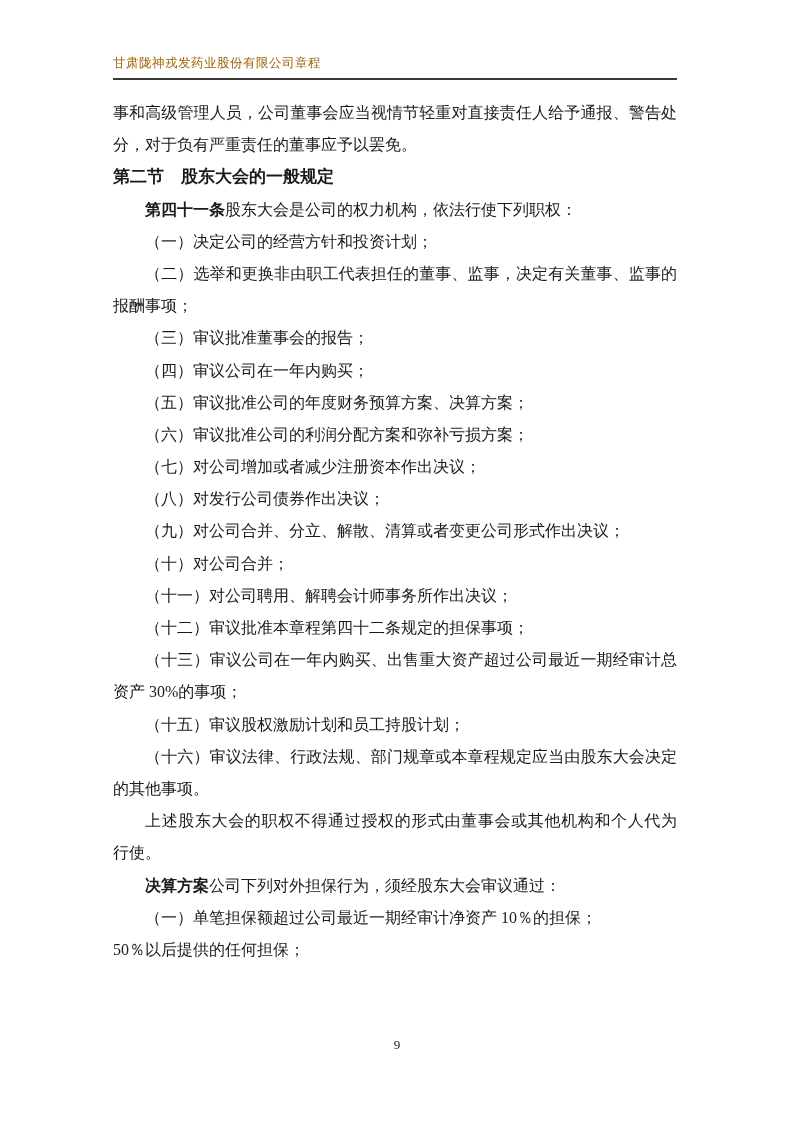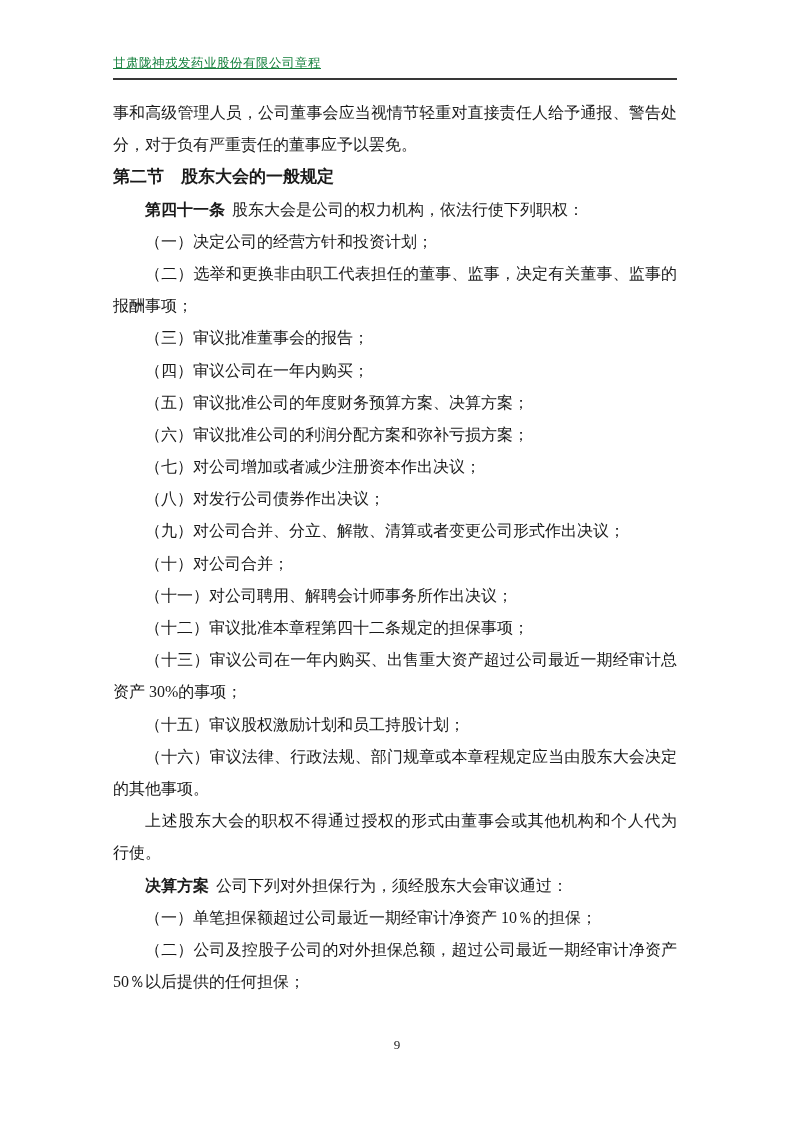--- a/index.html
+++ b/index.html
@@ -16,24 +16,23 @@
     font-family: "Liberation Serif", "DejaVu Serif", serif;
     color: #1a1a1a;
   }
   .header {
     position: absolute;
     left: 113px;
     top: 55px;
     width: 564px;
     font-size: 12.5px;
     letter-spacing: 0.5px;
-    color: #15803d;
+    color: #a16207;
     padding-bottom: 6px;
     border-bottom: 2px solid #383838;
-    text-decoration: underline;
   }
   .content {
     position: absolute;
     left: 113px;
     top: 97px;
     width: 564px;
   }
   .line {
     height: 32.2px;
     line-height: 32.2px;
@@ -44,21 +43,20 @@
   .line.indent {
     padding-left: 32px;
   }
   .line.fill {
     white-space: normal;
     text-align: justify;
     text-align-last: justify;
   }
   .line .bold {
     font-weight: bold;
-    margin-right: 7px;
   }
   .line.heading {
     font-weight: bold;
     font-size: 17px;
     white-space: normal;
   }
   .footer {
     position: absolute;
     left: 0;
     top: 1037px;
@@ -96,20 +94,19 @@
       <div class="line indent"><span>（十二）审议批准本章程第四十二条规定的担保事项；</span></div>
       <div class="line indent fill"><span>（十三）审议公司在一年内购买、出售重大资产超过公司最近一期经审计总</span></div>
       <div class="line"><span>资产 30%的事项；</span></div>
       <div class="line indent"><span>（十五）审议股权激励计划和员工持股计划；</span></div>
       <div class="line indent fill"><span>（十六）审议法律、行政法规、部门规章或本章程规定应当由股东大会决定</span></div>
       <div class="line"><span>的其他事项。</span></div>
       <div class="line indent fill"><span>上述股东大会的职权不得通过授权的形式由董事会或其他机构和个人代为</span></div>
       <div class="line"><span>行使。</span></div>
       <div class="line indent"><span class="bold">决算方案</span><span>公司下列对外担保行为，须经股东大会审议通过：</span></div>
       <div class="line indent"><span>（一）单笔担保额超过公司最近一期经审计净资产 10％的担保；</span></div>
-      <div class="line indent fill"><span>（二）公司及控股子公司的对外担保总额，超过公司最近一期经审计净资产</span></div>
       <div class="line"><span>50％以后提供的任何担保；</span></div>
     </div>
 
   <div class="footer">
     <span>9</span>
   </div>
 </div>
 
 </body></html>

